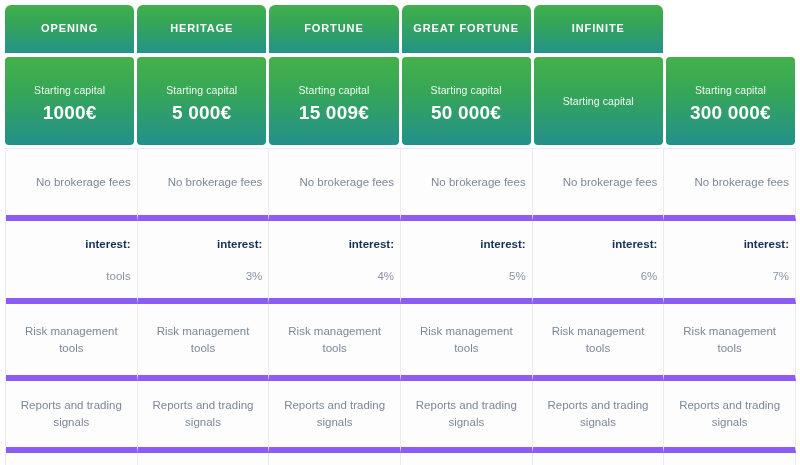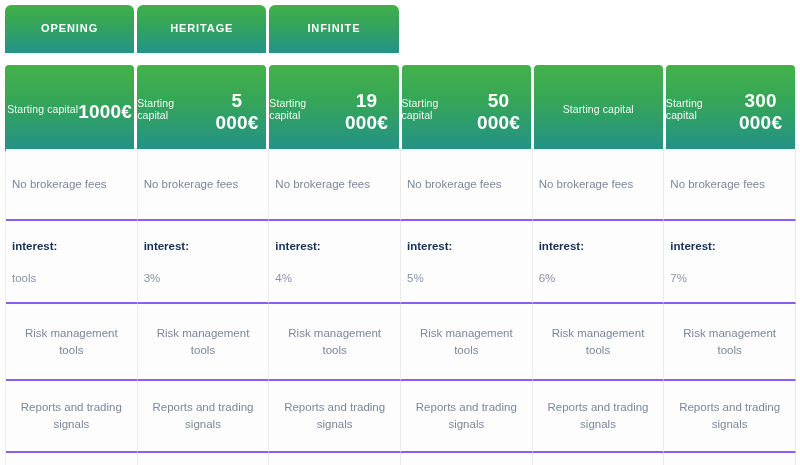--- a/index.html
+++ b/index.html
@@ -44,26 +44,25 @@
     text-align: center;
     line-height: 1.2;
   }
 
   
   .capital-row { gap: 3px; height: 88px; margin-top: 4px; }
   .capital-card {
     background: linear-gradient(180deg, #45b14a 0%, #36a657 40%, #22908b 100%);
     border-radius: 4px;
     display: flex;
-    flex-direction: row;
+    flex-direction: column;
     align-items: center;
     justify-content: center;
     height: 88px;
     padding-top: 6px;
-    margin-top: 8px;
   }
   .capital-label {
     color: rgba(255,255,255,0.93);
     font-size: 10.5px;
     font-weight: normal;
     letter-spacing: 0.1px;
     margin-bottom: 6px;
   }
   .capital-amount {
     color: #ffffff;
@@ -80,25 +79,25 @@
     border-top: 1px solid #ececf0;
     border-left: 1px solid #ececf0;
   }
   .feature-row {
     display: grid;
     grid-template-columns: repeat(6, 1fr);
     width: 790px;
   }
   .feature-cell {
     border-right: 1px solid #ececf0;
-    border-bottom: 2px solid #8b5cf6;
+    border-bottom: 6px solid #8b5cf6;
     background: #fdfdfe;
     display: flex;
     flex-direction: column;
-    align-items: flex-start;
+    align-items: flex-end;
     justify-content: center;
     text-align: center;
     padding: 4px 6px;
   }
   .row-h-std  .feature-cell { height: 72px; }
   .row-h-tall .feature-cell { height: 83px; }
   .row-h-mid  .feature-cell { height: 77px; }
   .row-h-part .feature-cell { height: 20px; }
 
   .feature-text {
@@ -123,36 +122,42 @@
 <div class="pricing-wrap">
 
   <div class="grid-row header-row">
     <div class="plan-header">
       <span class="plan-header-label">OPENING</span>
     </div>
     <div class="plan-header">
       <span class="plan-header-label">HERITAGE</span>
     </div>
     <div class="plan-header">
+      <span class="plan-header-label">FORTUNE</span>
+    </div>
+    <div class="plan-header">
+      <span class="plan-header-label">GREAT FORTUNE</span>
+    </div>
+    <div class="plan-header">
       <span class="plan-header-label">INFINITE</span>
     </div>
   </div>
 
   <div class="grid-row capital-row">
     <div class="capital-card">
       <span class="capital-label">Starting capital</span>
       <span class="capital-amount">1000€</span>
     </div>
     <div class="capital-card">
       <span class="capital-label">Starting capital</span>
       <span class="capital-amount">5 000€</span>
     </div>
     <div class="capital-card">
       <span class="capital-label">Starting capital</span>
-      <span class="capital-amount">19 000€</span>
+      <span class="capital-amount">15 009€</span>
     </div>
     <div class="capital-card">
       <span class="capital-label">Starting capital</span>
       <span class="capital-amount">50 000€</span>
     </div>
     <div class="capital-card">
       <span class="capital-label">Starting capital</span>
     </div>
     <div class="capital-card">
       <span class="capital-label">Starting capital</span>

